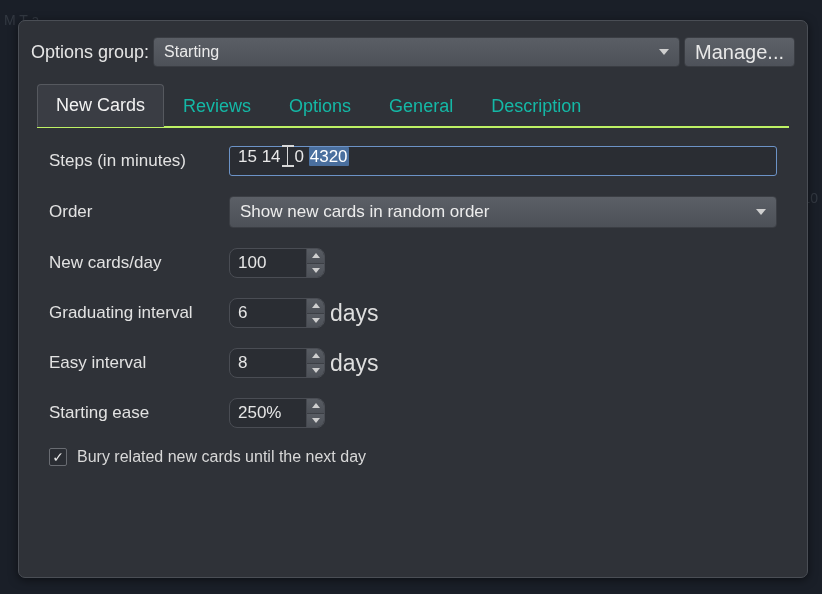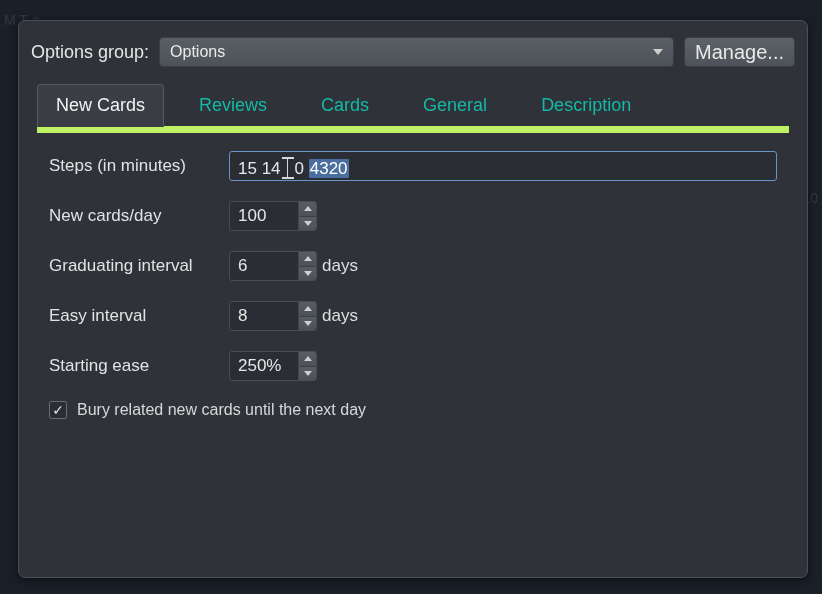--- a/index.html
+++ b/index.html
@@ -20,21 +20,21 @@
     position: absolute;
     left: 18px; top: 20px;
     width: 790px; height: 558px;
     background: #2f3238;
     border: 1px solid #4a4e55;
     border-radius: 7px;
     box-shadow: 0 2px 10px rgba(0,0,0,.5);
     padding-top: 10px;
   }
   .topbar {
-    display:flex; align-items:center; gap:10px;
+    display:flex; align-items:center; gap:4px;
     padding: 6px 12px 10px 12px;
   }
   .topbar label { color:#e6e6e6; font-size:18px; }
   .select {
     position: relative;
     flex: 1;
     height: 30px;
     background: linear-gradient(#5a5e65,#4d5158);
     border: 1px solid #3a3d43;
     border-radius: 4px;
@@ -54,23 +54,24 @@
     color:#e8e8e8; font-size:20px; cursor:pointer;
   }
   .warning {
     color:#c23b2e;
     text-align:center;
     font-size:17px;
     padding: 2px 20px 10px 20px;
     line-height:1.35;
   }
   .tabs {
-    display:flex; gap:16px;
+    display:flex; gap:0;
     margin: 6px 18px 0 18px;
-    border-bottom: 7px solid #bef264;
+    border-bottom: 2px solid #bef264;
+    align-items: flex-end;
   }
   .tab {
     padding: 10px 18px 10px 18px;
     font-size:18px;
     color:#14b8a6;
     border:1px solid transparent;
     border-bottom:none;
     cursor:pointer;
     position:relative;
     top:1px;
@@ -96,21 +97,21 @@
     font-size:17px;
   }
   .textinput {
     flex:1;
     height:30px;
     background:#2a2d33;
     border:1px solid #6c93c7;
     border-radius:3px;
     color:#e8e8e8;
     font-size:17px;
-    padding:7px 8px;
+    padding:0 8px;
     position:relative;
   }
   .textinput .seltext { background:#4a6f9e; color:#fff; padding:0 1px; border-radius:1px; }
   .textinput .cursor {
     display:inline-block; width:14px; height:18px; vertical-align:-3px;
     position:relative;
   }
   .textinput .cursor::before, .textinput .cursor::after {
     content:""; position:absolute; background:#d8d8d8;
   }
@@ -124,43 +125,43 @@
     border:1px solid #3b3e44;
     border-radius:4px;
     color:#ececec;
     display:flex; align-items:center;
     padding:0 30px 0 10px;
     font-size:17px;
     cursor:pointer;
   }
   .spin {
     display:flex;
-    width:88px; height:30px;
+    width:96px; height:30px;
     background:#2a2d33;
     border:1px solid #4a4d54;
-    border-radius:3px;
+    border-radius:8px;
     overflow:hidden;
   }
   .spin input {
     flex:1; background:transparent; border:none; outline:none;
     color:#e6e6e6; font-size:17px; padding:0 8px; width:60px;
   }
   .spin .arrows {
     width:18px; display:flex; flex-direction:column;
     border-left:1px solid #44474e;
   }
   .spin .arrows div {
     flex:1; display:flex; align-items:center; justify-content:center;
     background:linear-gradient(#585c63,#4c5057);
     cursor:pointer;
   }
   .spin .arrows div + div { border-top:1px solid #3c3f45; }
   .aru { width:0;height:0;border-left:4px solid transparent;border-right:4px solid transparent;border-bottom:5px solid #cfcfcf; }
   .ard { width:0;height:0;border-left:4px solid transparent;border-right:4px solid transparent;border-top:5px solid #cfcfcf; }
-  .unit { color:#dfdfdf; font-size:17px; }
+  .unit { color:#dfdfdf; font-size:23px; }
   .chkrow { display:flex; align-items:center; gap:10px; margin-top:8px; }
   .chk {
     width:18px; height:18px;
     background:#2a2d33; border:1px solid #696c72; border-radius:2px;
     display:flex; align-items:center; justify-content:center;
     color:#e8e8e8; font-size:14px; cursor:pointer;
   }
 </style>
 </head>
 <body>
@@ -168,44 +169,51 @@
 <div class="bg-hint bg-hint1">M
 T
 a</div>
 <div class="bg-hint bg-hint2">10</div>
 
 <div class="dialog">
 
   <div class="topbar">
     <label>Options group:</label>
     <div class="select">
-      <span>Options</span>
+      <span>Starting</span>
       <span class="caret"></span>
     </div>
     <button class="btn">Manage...</button>
   </div>
 
 
   <div class="tabs">
     <div class="tab active">New Cards</div>
     <div class="tab">Reviews</div>
-    <div class="tab">Cards</div>
+    <div class="tab">Options</div>
     <div class="tab">General</div>
     <div class="tab">Description</div>
   </div>
 
   <div class="panel">
 
     <div class="row">
       <div class="label">Steps (in minutes)</div>
       <div class="textinput">
         <span>15 14</span><span class="cursor"></span><span>0 </span><span class="seltext">4320</span>
       </div>
     </div>
 
+    <div class="row">
+      <div class="label">Order</div>
+      <div class="dropdown">
+        <span>Show new cards in random order</span>
+        <span class="caret"></span>
+      </div>
+    </div>
 
     <div class="row">
       <div class="label">New cards/day</div>
       <div class="spin">
         <input value="100" style="">
         <div class="arrows">
           <div>
               <span class="aru"></span>
             </div>
           <div>

